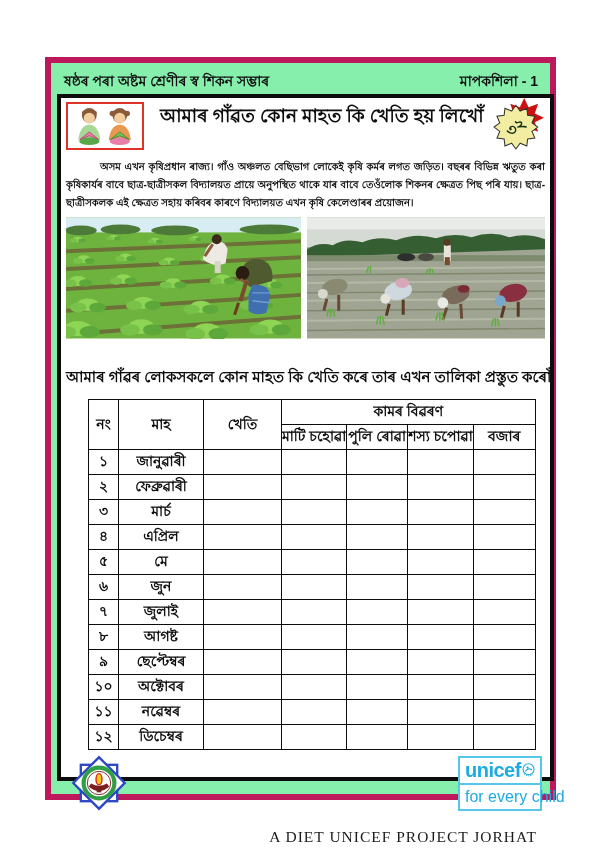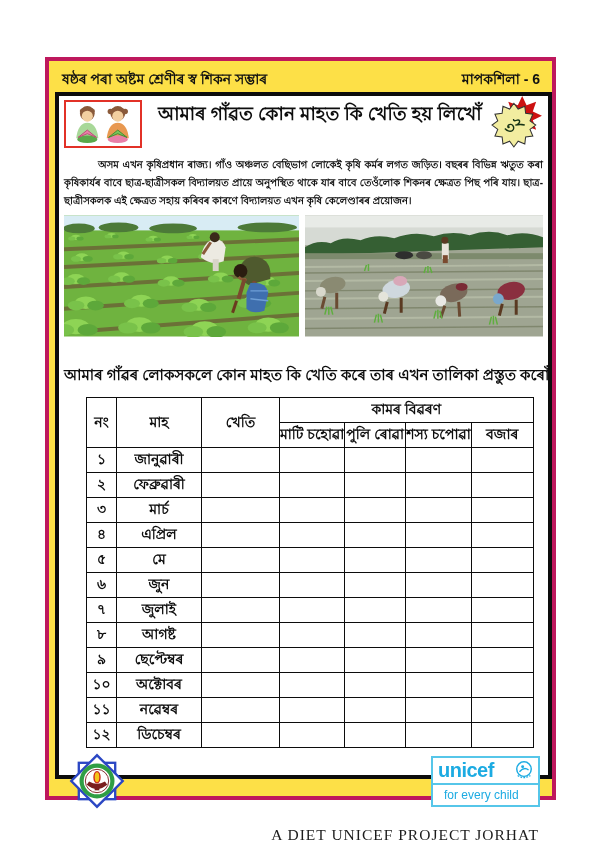--- a/index.html
+++ b/index.html
@@ -1,18 +1,18 @@
 <!DOCTYPE html>
 <html><head>
 <meta charset="utf-8">
 <style>
   * { box-sizing: border-box; margin: 0; padding: 0; }
   html,body { width:600px; height:849px; background:#ffffff; font-family:"Liberation Sans",sans-serif; position:relative; }
 
-  .outer-frame { position:absolute; left:45px; top:57px; width:511px; height:743px; border:4px solid #be185d; background:#fde047; }
+  .outer-frame { position:absolute; left:45px; top:57px; width:511px; height:743px; border:6px solid #be185d; background:#86efac; }
 
   .page-header { display:flex; justify-content:space-between; align-items:center; padding:7px 12px 5px 13px; font-size:14px; font-weight:bold; color:#111; }
   .page-header span { white-space:nowrap; }
 
   .content-box { position:absolute; left:6px; top:31px; width:497px; height:687px; border:4px solid #0c0c0c; padding:4px 5px 2px 5px; background:#fff; }
 
   .title-row { display:flex; align-items:flex-start; height:54px; }
   .kids-box { width:78px; height:48px; border:2px solid #e23127; background:#fff; flex:none; display:flex; align-items:center; justify-content:center; }
   .title-text { flex:1; font-size:18.5px; font-weight:bold; padding-left:16px; color:#0d0d0d; white-space:nowrap; }
   .badge-wrap { width:52px; height:52px; flex:none; margin-top:-4px; }
@@ -25,35 +25,35 @@
   .instruction-line { text-align:center; font-size:15px; font-weight:bold; color:#0d0d0d; margin:26px 0 9px 0; white-space:nowrap; }
 
   table.crops { border-collapse:collapse; margin-left:22px; table-layout:fixed; }
   table.crops th, table.crops td { border:1px solid #0c0c0c; font-size:14px; font-weight:bold; color:#0d0d0d; text-align:center; padding:0; overflow:hidden; white-space:nowrap; }
   table.crops th { height:23px; }
   table.crops td { height:22px; }
   td.month-cell { text-align:left; padding-left:10px;margin-top:16px; }
 
   .footer-row { display:flex; justify-content:space-between; align-items:center; margin-top:5px; padding:0 3px; }
 
-  .unicef-box { width:109px; border:2px solid #56c6e9; background:#fff; }
+  .unicef-box { width:84px; border:2px solid #56c6e9; background:#fff; }
   .unicef-top { display:flex; align-items:center; justify-content:space-between; padding:1px 4px 1px 5px; border-bottom:2px solid #56c6e9; }
   .unicef-word { font-size:20px; font-weight:bold; color:#1CABE2; letter-spacing:-0.5px; }
-  .unicef-tag { font-size:12px; color:#1CABE2; padding:3px 0 3px 11px; white-space:nowrap;border-radius:7px; }
+  .unicef-tag { font-size:16px; color:#1CABE2; padding:3px 0 3px 5px; white-space:nowrap;border-radius:7px; }
 
   .project-line { position:absolute; right:13px; top:765px; font-family:Liberation Serif, serif; font-size:15.5px; letter-spacing:1px; color:#1c1c1c; white-space:nowrap; }
 </style>
 </head>
 <body>
 
 <div class="outer-frame">
 
   <div class="page-header">
     <span>ষষ্ঠৰ পৰা অষ্টম শ্ৰেণীৰ স্ব শিকন সম্ভাৰ</span>
-    <span>মাপকশিলা - 6</span>
+    <span>মাপকশিলা - 1</span>
   </div>
 
   <div class="content-box">
 
     <div class="title-row">
       <div class="kids-box">
         <svg width="72" height="43" viewBox="0 0 78 46">
           <rect width="78" height="46" fill="#ffffff"></rect>
 
           <circle cx="22" cy="11" r="8" fill="#8a5a3a"></circle>

